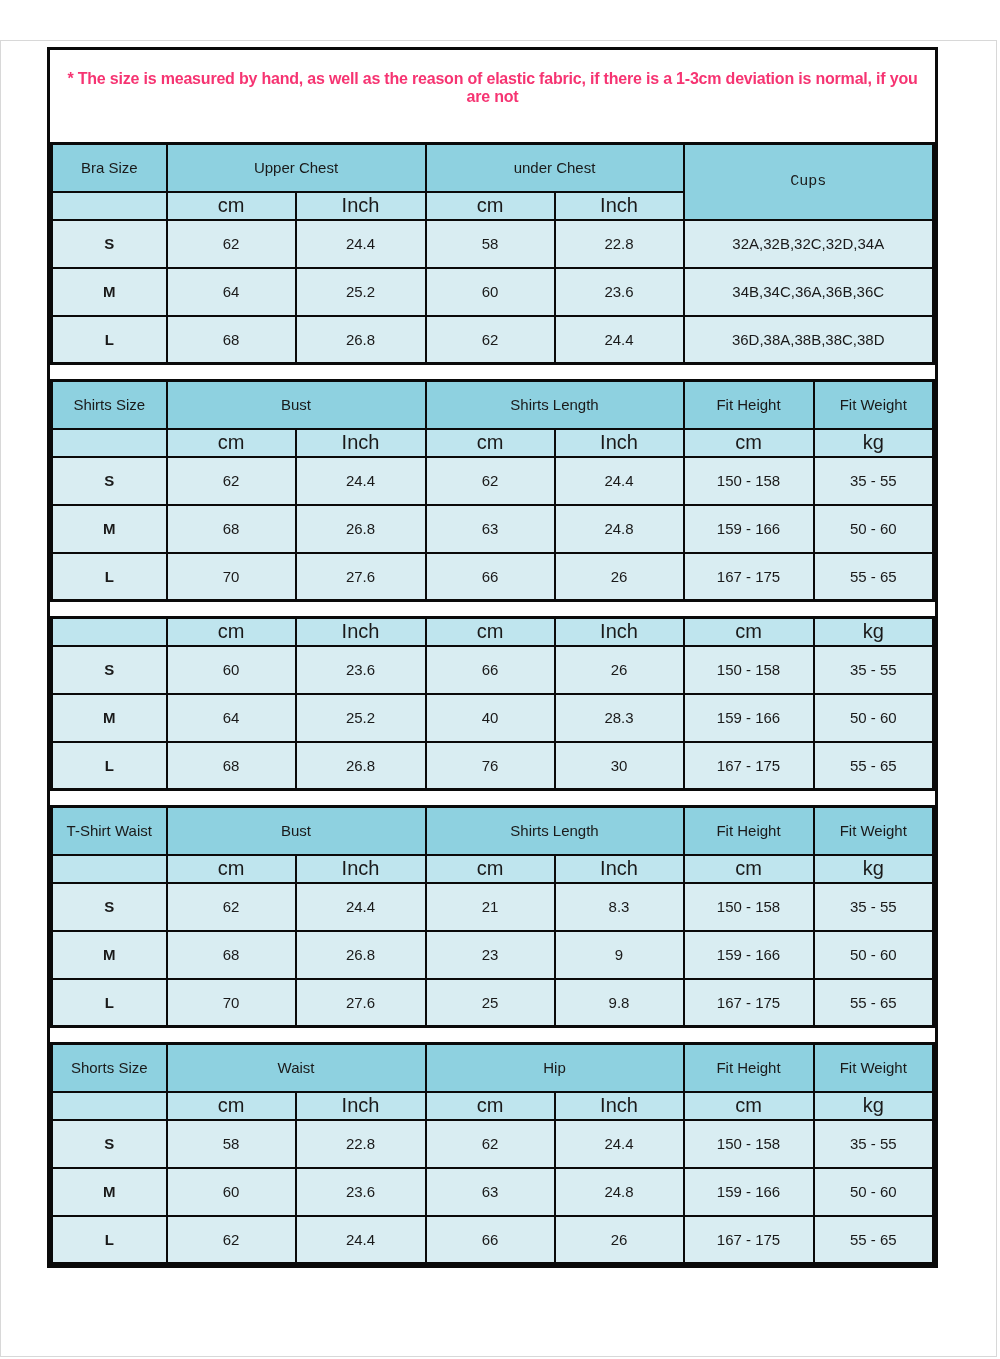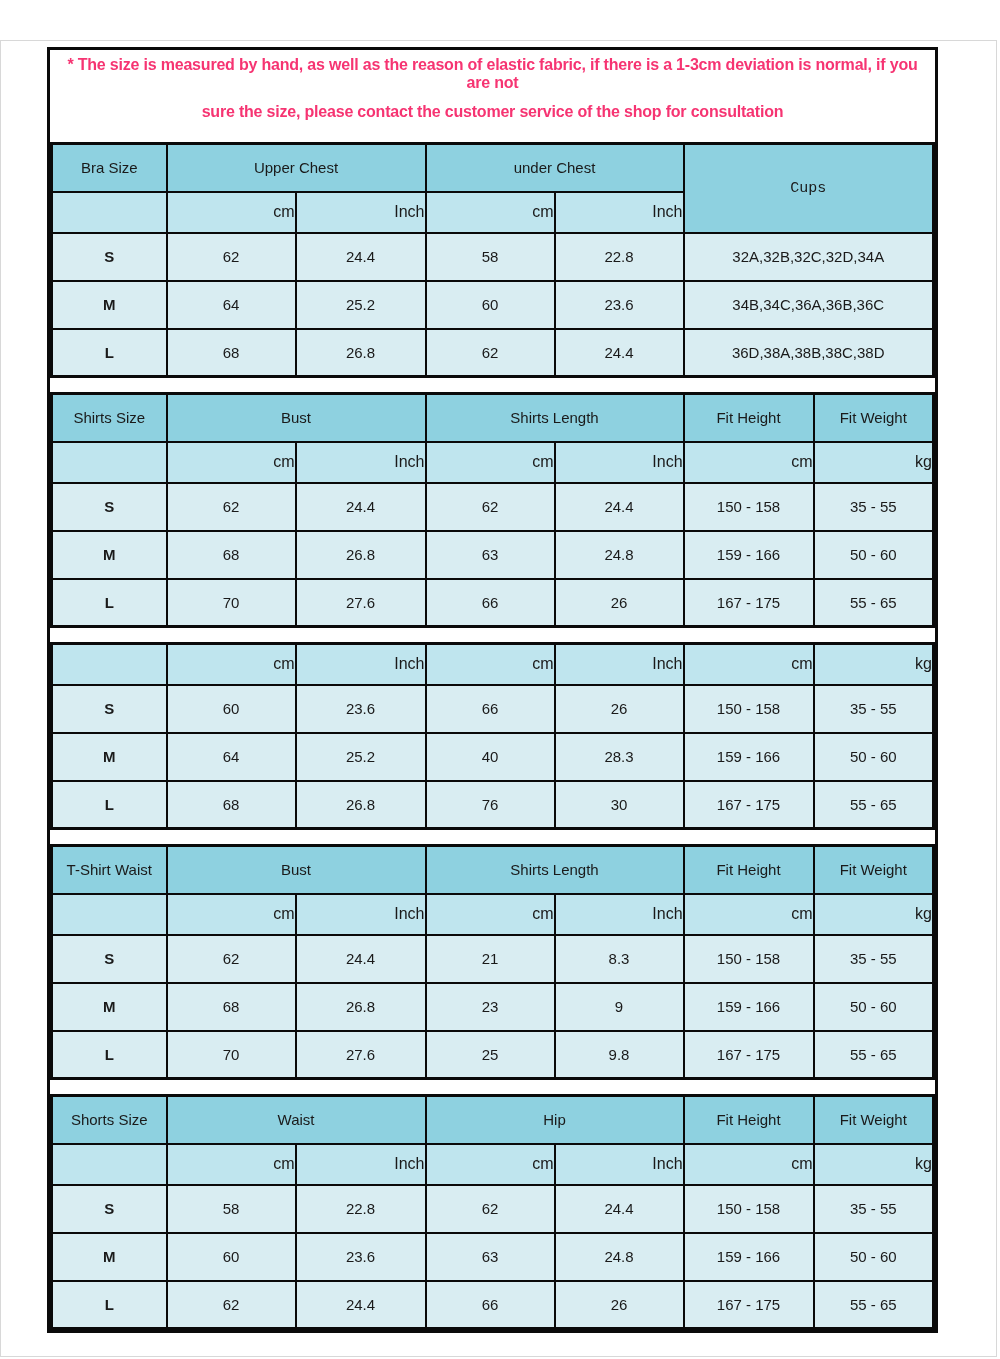--- a/index.html
+++ b/index.html
@@ -54,35 +54,34 @@
   table.size-table.first { margin-top: 16px; }
   table.size-table td {
     border: 2px solid var(--border-black);
     text-align: center;
     vertical-align: middle;
     padding: 0;
     overflow: hidden;
     white-space: nowrap;
   }
   tr.hrow td { background: var(--header-blue); height: 48px; }
-  tr.urow td { background: var(--subheader-blue); height: 41px; font-size: 16px; text-align: right; }
+  tr.urow td { background: var(--subheader-blue); height: 28px; font-size: 20px; }
   tr.drow td { background: var(--row-blue); height: 48px; }
   td.cups-cell { background: var(--header-blue); font-family: Liberation Mono, monospace; }
   td.sz { font-weight: bold; }
 </style>
 </head>
 <body>
 
 <div class="photo-frame"></div>
 
 <div class="content-box">
 
   <div class="disclaimer">
     <div>* The size is measured by hand, as well as the reason of elastic fabric, if there is a 1-3cm deviation is normal, if you are not</div>
-    <div>sure the size, please contact the customer service of the shop for consultation</div>
   </div>
 
   <table class="size-table first">
     <colgroup>
       <col style="width:115px">
         <col style="width:129px">
         <col style="width:130px">
       <col style="width:129px">
         <col style="width:129px">
         <col>

